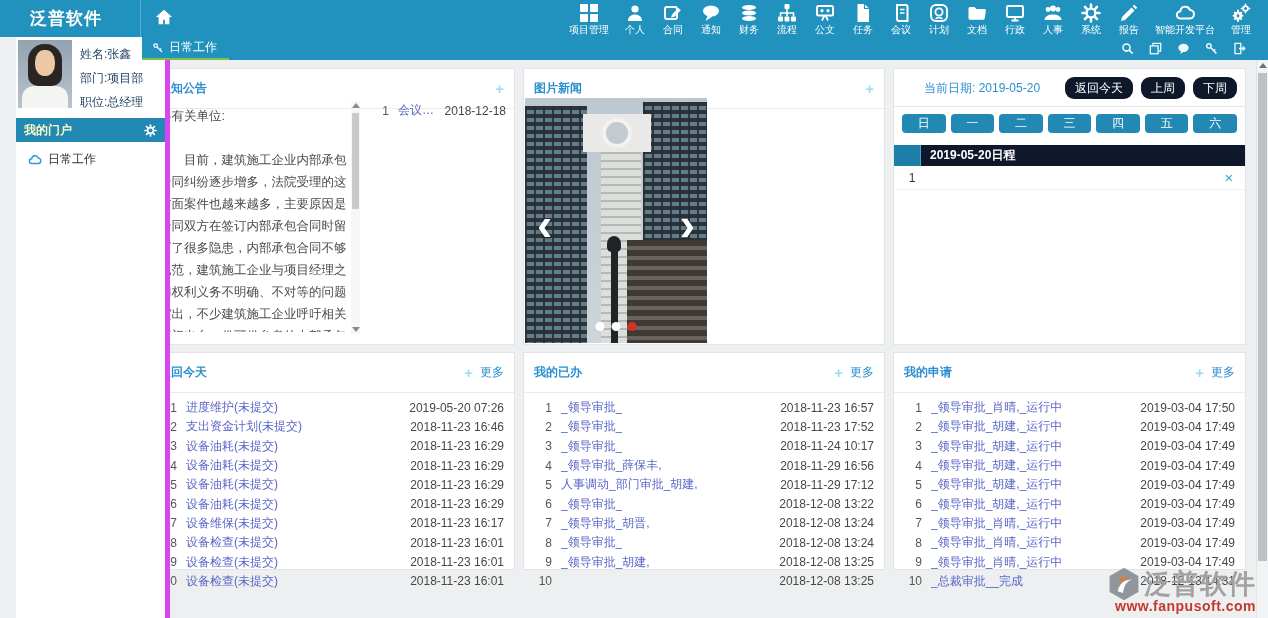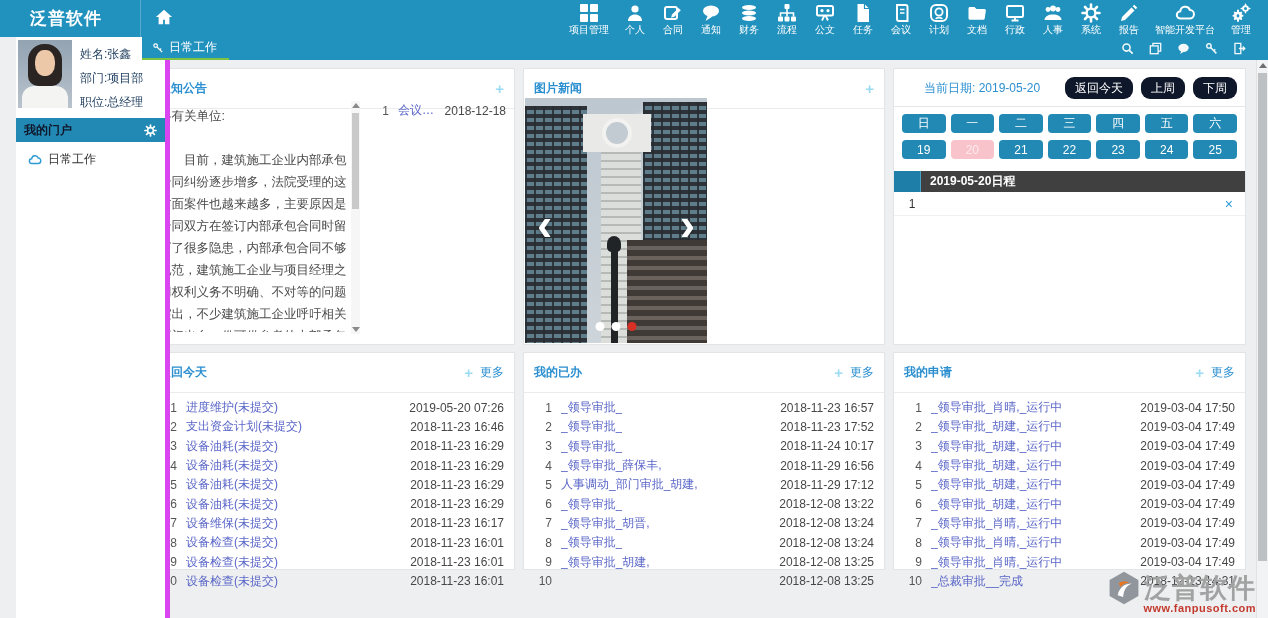--- a/index.html
+++ b/index.html
@@ -26,21 +26,21 @@
   .avatar { width:54px; height:68px; position:relative; overflow:hidden;
     background:linear-gradient(180deg,#93a3b2,#b9c3cd); flex:none; }
   .avatar .hair { position:absolute; left:10px; top:4px; width:34px; height:42px;
     background:#2a2523; border-radius:16px 16px 10px 10px; }
   .avatar .face { position:absolute; left:17px; top:10px; width:20px; height:26px;
     background:#ecc7a8; border-radius:45%; }
   .avatar .shirt { position:absolute; left:4px; bottom:-4px; width:46px; height:26px;
     background:#f4f4f2; border-radius:12px 12px 0 0; }
   .profile-lines { padding:6px 0 0 8px; display:flex; flex-direction:column; gap:7px; }
   .profile-lines span { font-size:12px; color:#1d3c5e; white-space:nowrap; }
-  .portal-header { margin-top:4px; height:24px; background:#2289b4; color:#0f172a;
+  .portal-header { margin-top:4px; height:24px; background:#2289b4; color:#fef9c3;
     display:flex; align-items:center; padding:0 8px; font-size:12px; font-weight:bold; }
   .portal-header svg { margin-left:auto; width:13px; height:13px; cursor:pointer; }
   .side-menu { list-style:none; padding-top:6px; }
   .side-menu li { display:flex; align-items:center; gap:6px; height:23px; padding-left:12px;
     font-size:12px; color:#333; cursor:pointer; }
   .side-menu svg { width:14px; height:14px; flex:none; }
 
   
   .tabstrip { position:absolute; left:142px; right:0; top:37px; height:23px; background:#2191bd;
     display:flex; align-items:center; z-index:4; }
@@ -96,37 +96,37 @@
   .cal-top { display:flex; align-items:center; padding:8px 8px 7px 10px; gap:8px;
     border-bottom:1px solid #e6e6e6; }
   .cal-date-label { font-size:12px; color:#2b8fd0; margin-right:auto;margin-left:20px; }
   .cal-btn { background:#0f172a; color:#fff; border:none; font-size:12px; height:22px;
     padding:0 10px; border-radius:9px; cursor:pointer;
     font-family:"Liberation Sans","DejaVu Sans",sans-serif; }
   .cal-grid { display:flex; gap:5px; padding:7px 8px 0; }
   .cal-cell { flex:1; height:19px; background:#2289b4; color:#fff; font-size:12px;
     border-radius:4px; display:flex; align-items:center; justify-content:center; cursor:pointer; }
   .cal-cell.selected { background:#f8c3ca; color:#fdebed; }
-  .sched-head { margin-top:12px; height:21px; background:#404040; display:flex; align-items:center; }
+  .sched-head { margin-top:12px; height:21px; background:#0f172a; display:flex; align-items:center; }
   .sched-head .corner { width:27px; height:100%; background:#1f7ea8; border-right:1px solid #47a3c6; }
   .sched-head .sched-title { color:#fff; font-size:12px; font-weight:bold; padding-left:9px; }
   .sched-row { display:flex; align-items:center; height:24px; border-bottom:1px solid #f0f0f0;
     font-size:12px; color:#333; }
   .sched-row .num { width:36px; text-align:center; }
   .sched-row .close { margin-left:auto; padding-right:12px; color:#2e9bd6; font-size:14px;
     cursor:pointer; }
 
   
   .list-body { padding:5px 10px 0 6px; }
 
   
   .watermark { position:absolute; right:12px; bottom:4px; width:176px; text-align:right; }
   .wm-row { display:flex; align-items:center; justify-content:flex-end; gap:2px; }
   .wm-brand { font-size:27px; font-weight:bold; color:#a2a2a2; letter-spacing:1px; }
-  .wm-url { font-size:11px; font-weight:bold; color:#c43a2e; letter-spacing:.5px; margin-top:-4px; }
+  .wm-url { font-size:14px; font-weight:bold; color:#c43a2e; letter-spacing:.5px; margin-top:-4px; }
 
   
   .page-scrollbar { position:absolute; right:0; top:0; bottom:0; width:12px; background:#f2f3f4;
     border-left:1px solid #e2e2e2; }
   .page-scrollbar .arr { position:absolute; left:2px; top:3px; width:0; height:0;
     border-left:4px solid transparent; border-right:4px solid transparent;
     border-bottom:5px solid #6f6f6f; }
   .page-scrollbar .thumb { position:absolute; left:1px; top:13px; width:9px; height:488px;
     background:#bdc1c4; cursor:grab; }
 
@@ -478,29 +478,20 @@
       </div>
       <div class="cal-grid">
         <div class="cal-cell">日</div>
         <div class="cal-cell">一</div>
         <div class="cal-cell">二</div>
         <div class="cal-cell">三</div>
         <div class="cal-cell">四</div>
         <div class="cal-cell">五</div>
         <div class="cal-cell">六</div>
       </div>
-      <div class="cal-grid">
-        <div class="cal-cell">19</div>
-        <div class="cal-cell selected">20</div>
-        <div class="cal-cell">21</div>
-        <div class="cal-cell">22</div>
-        <div class="cal-cell">23</div>
-        <div class="cal-cell">24</div>
-        <div class="cal-cell">25</div>
-      </div>
       <div class="sched-head">
         <div class="corner"></div>
         <span class="sched-title">2019-05-20日程</span>
       </div>
       <div class="sched-row">
         <span class="num">1</span>
         <span class="close">×</span>
       </div>
     </section>
 

